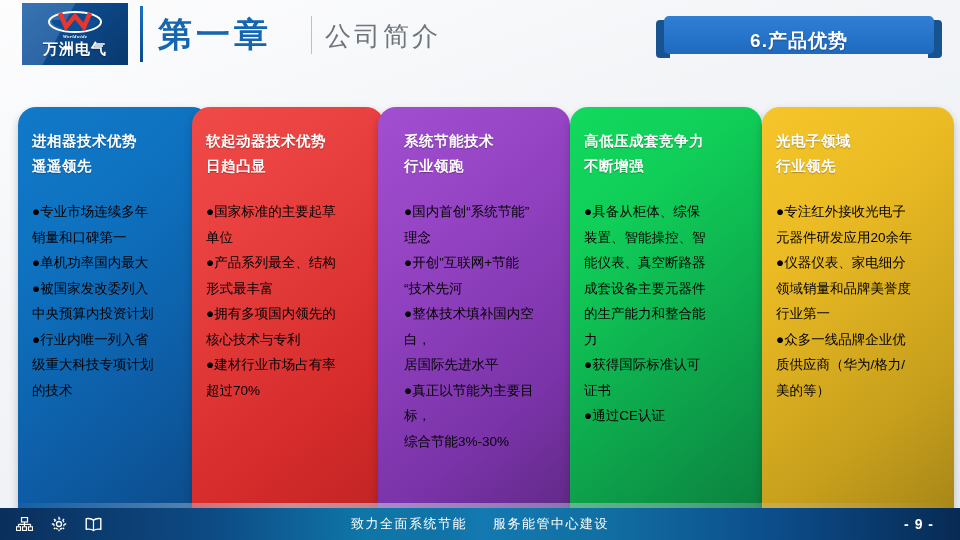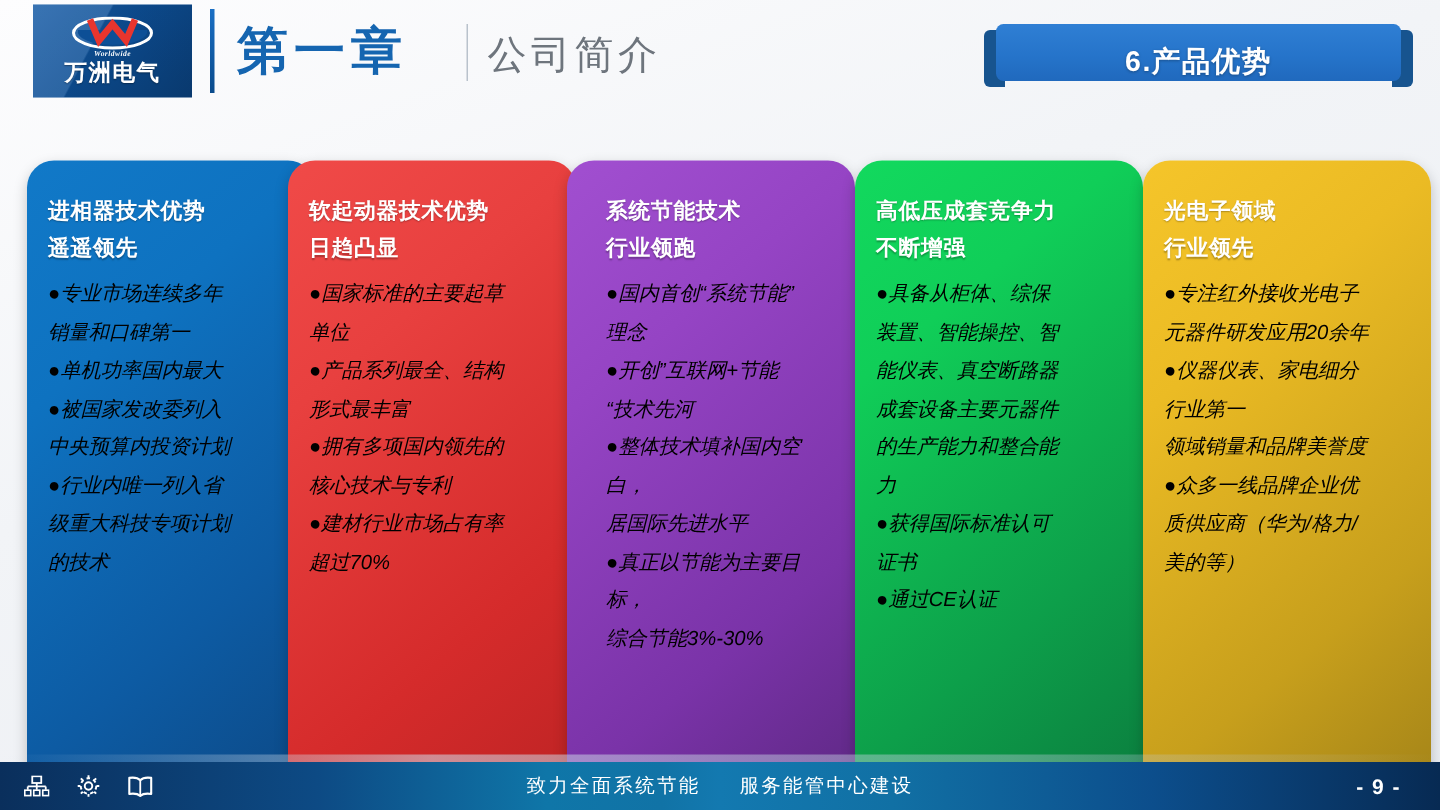--- a/index.html
+++ b/index.html
@@ -101,24 +101,23 @@
   .card-3 { left: 378px; background: linear-gradient(140deg, #a14fd0 0%, #9544c4 25%, #7a33a8 62%, #4e2270 100%); padding-left: 26px; }
   .card-4 { left: 570px; background: linear-gradient(140deg, #12d95e 0%, #10ce58 22%, #0d9f4a 60%, #0a6b38 100%); }
   .card-5 { left: 762px; background: linear-gradient(140deg, #f5c52a 0%, #ebbb24 25%, #c79f1c 62%, #8f7416 100%); }
 
   .card-title {
     font-size: 14.5px; font-weight: bold; color: #ffffff;
     line-height: 25px; letter-spacing: .5px;
     text-shadow: 0 1px 1px rgba(0,0,0,.28);
   }
   .card-body {
-    margin-top: 4px;
+    margin-top: 20px;
     font-size: 13.5px; color: #000000; line-height: 25.5px;
     letter-spacing: 0px;
-    font-style: italic;
   }
   .card-body p { margin: 0; }
 
   
   .footer {
     position: absolute; left: 0; bottom: 0; width: 960px; height: 32px;
     background: linear-gradient(90deg, #0a2f5c 0%, #0d4a84 22%, #0f76a8 38%,
                 #1173a6 46%, #1379b0 50%, #1170a4 62%, #0c4e8c 80%, #072a53 100%);
   }
   .footer::after {
@@ -238,22 +237,22 @@
     </div>
   </div>
 
   <div class="card card-5">
     <div class="card-title">光电子领域</div>
     <div class="card-title">行业领先</div>
     <div class="card-body">
       <p>●专注红外接收光电子</p>
       <p>元器件研发应用20余年</p>
       <p>●仪器仪表、家电细分</p>
+      <p>领域销量和品牌美誉度</p>
       <p>行业第一</p>
-      <p>领域销量和品牌美誉度</p>
       <p>●众多一线品牌企业优</p>
       <p>质供应商（华为/格力/</p>
       <p>美的等）</p>
     </div>
   </div>
 </div>
 
 <div class="footer">
   <div class="footer-icons">
     <span class="ico">

